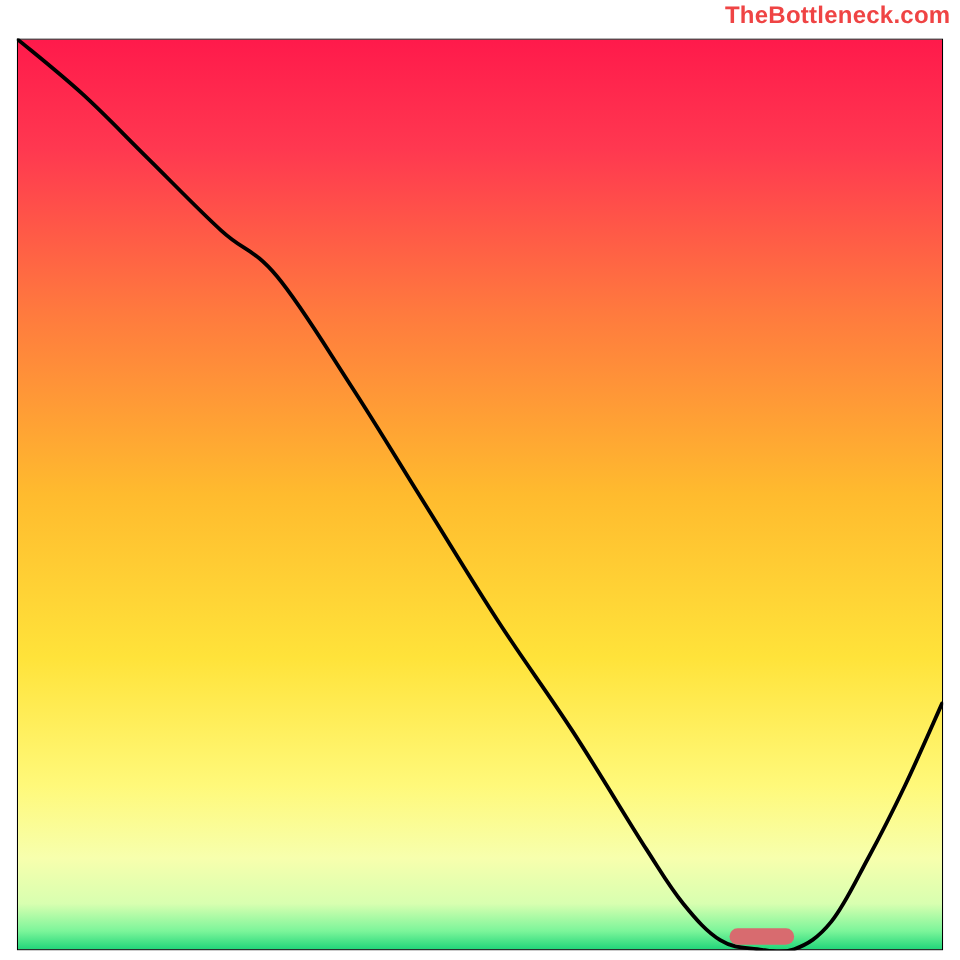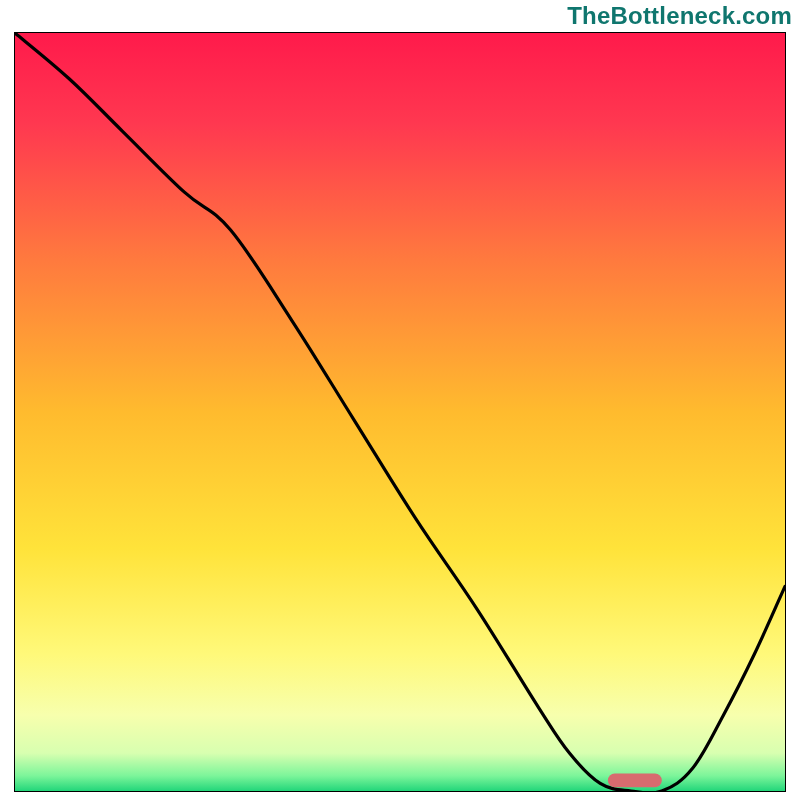--- a/index.html
+++ b/index.html
@@ -13,23 +13,23 @@
   }
   .wrap {
     position: relative;
     width: 800px;
     height: 800px;
   }
   .watermark {
     position: absolute;
     top: 2px;
     right: 8px;
-    font-size: 24px;
+    font-size: 20px;
     font-weight: 600;
-    color: #0f766e;
+    color: #ef4444;
     letter-spacing: 0.2px;
   }
   .chart {
     position: absolute;
     left: 14px;
     top: 32px;
     width: 772px;
     height: 760px;
   }
   svg { display: block; }

